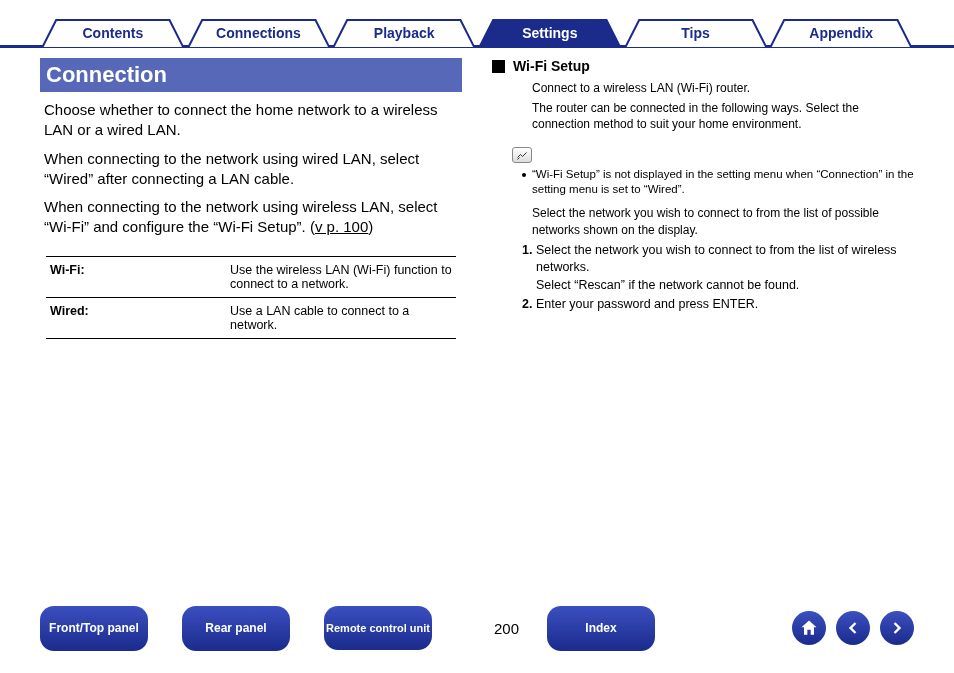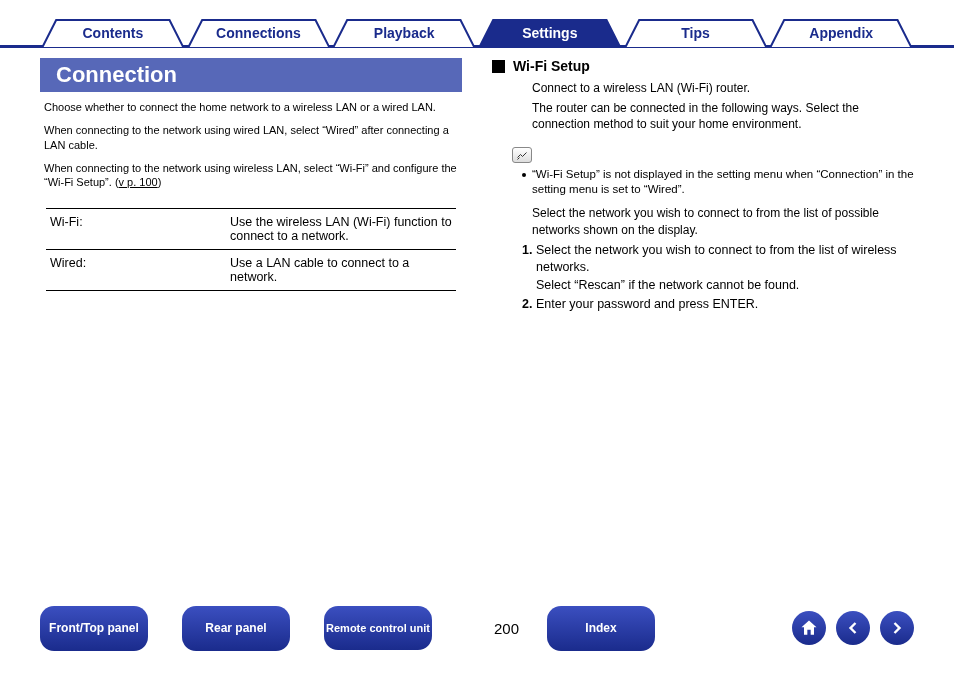--- a/index.html
+++ b/index.html
@@ -15,28 +15,28 @@
 .tab-off span{color:#1a2b8c}
 .tab-on span{color:#fff}
 .tab-off .tab-shape svg polygon{fill:#fff;stroke:#1a2b8c;stroke-width:2}
 .tab-on .tab-shape svg polygon{fill:#1a2b8c;stroke:#1a2b8c;stroke-width:2}
 
 
 .main{position:absolute;top:58px;left:40px;width:874px;display:flex;gap:30px}
 .col{flex:1;min-width:0}
 
 
-.hbar{background:#5768b8;color:#fff;font-size:22px;font-weight:bold;padding:4px 16px;margin-bottom:8px}
-.para{font-size:11px;line-height:1.35;margin:8px 4px 2px 4px}
+.hbar{background:#5768b8;color:#fff;font-size:22px;font-weight:bold;padding:4px 6px;margin-bottom:8px}
+.para{font-size:15px;line-height:1.35;margin:8px 4px 2px 4px}
 .linkref{color:#000}
 
 
 .tbl{margin:18px 6px 0 6px;border-top:1px solid #000;font-size:12.5px}
 .trow{display:flex;border-bottom:1px solid #000;padding:6px 4px}
-.tlab{width:180px;font-weight:normal}
+.tlab{width:180px;font-weight:bold}
 .tval{flex:1}
 
 
 .h2{font-size:14px;font-weight:bold;margin:0 0 6px 0;display:flex;align-items:center}
 .h2 .bullet-sq{width:13px;height:13px;background:#000;margin-right:8px}
 .h3{font-size:15px;font-weight:bold;margin:12px 0 4px 0;display:flex;align-items:center}
 .h3 .bullet-open{width:11px;height:11px;border:1.5px solid #000;margin-right:8px;position:relative}
 .h3 .bullet-open:after{content:"";position:absolute;right:-1px;bottom:-1px;width:7px;height:7px;border-right:1.5px solid #000;border-bottom:1.5px solid #000}
 .rpara{font-size:12px;line-height:1.35;margin:0 0 4px 40px}
 .noteicon{display:inline-flex;align-items:center;justify-content:center;width:20px;height:16px;border:1px solid #888;border-radius:3px;margin:10px 0 4px 20px;background:linear-gradient(#fff,#ddd)}

